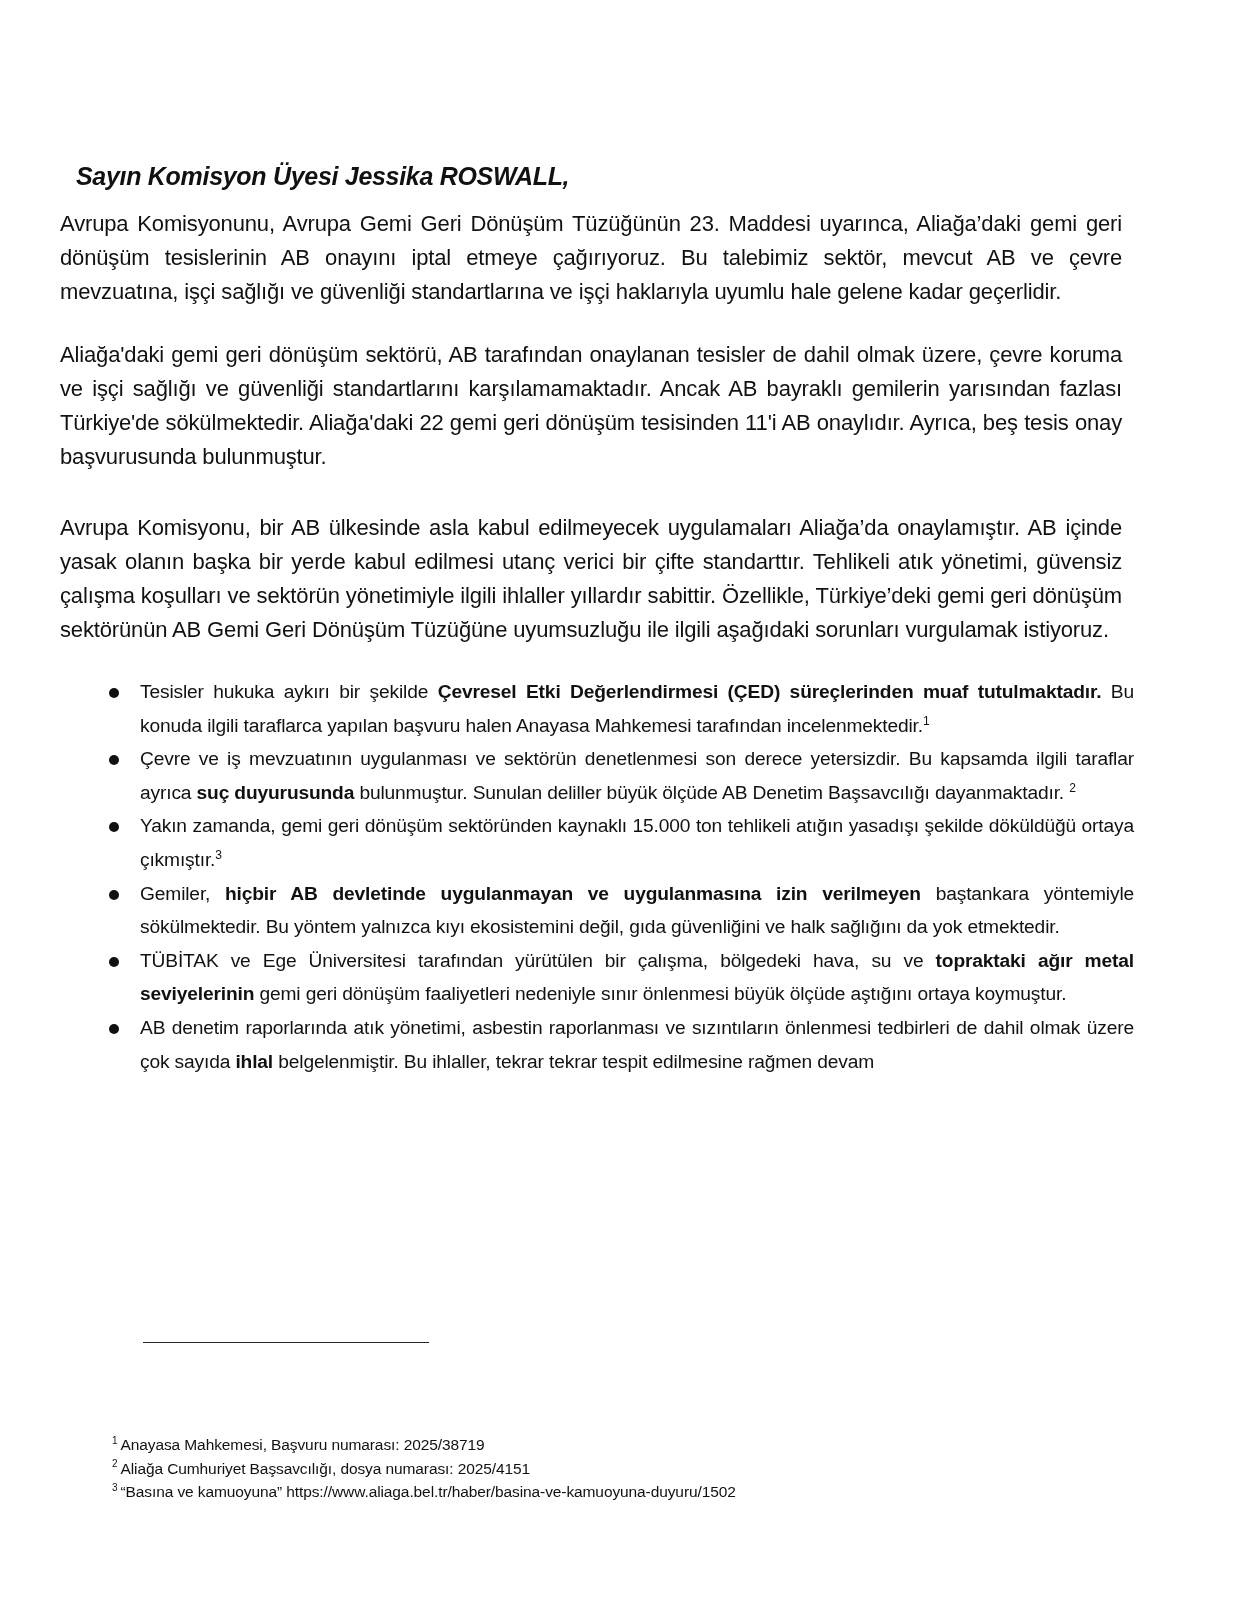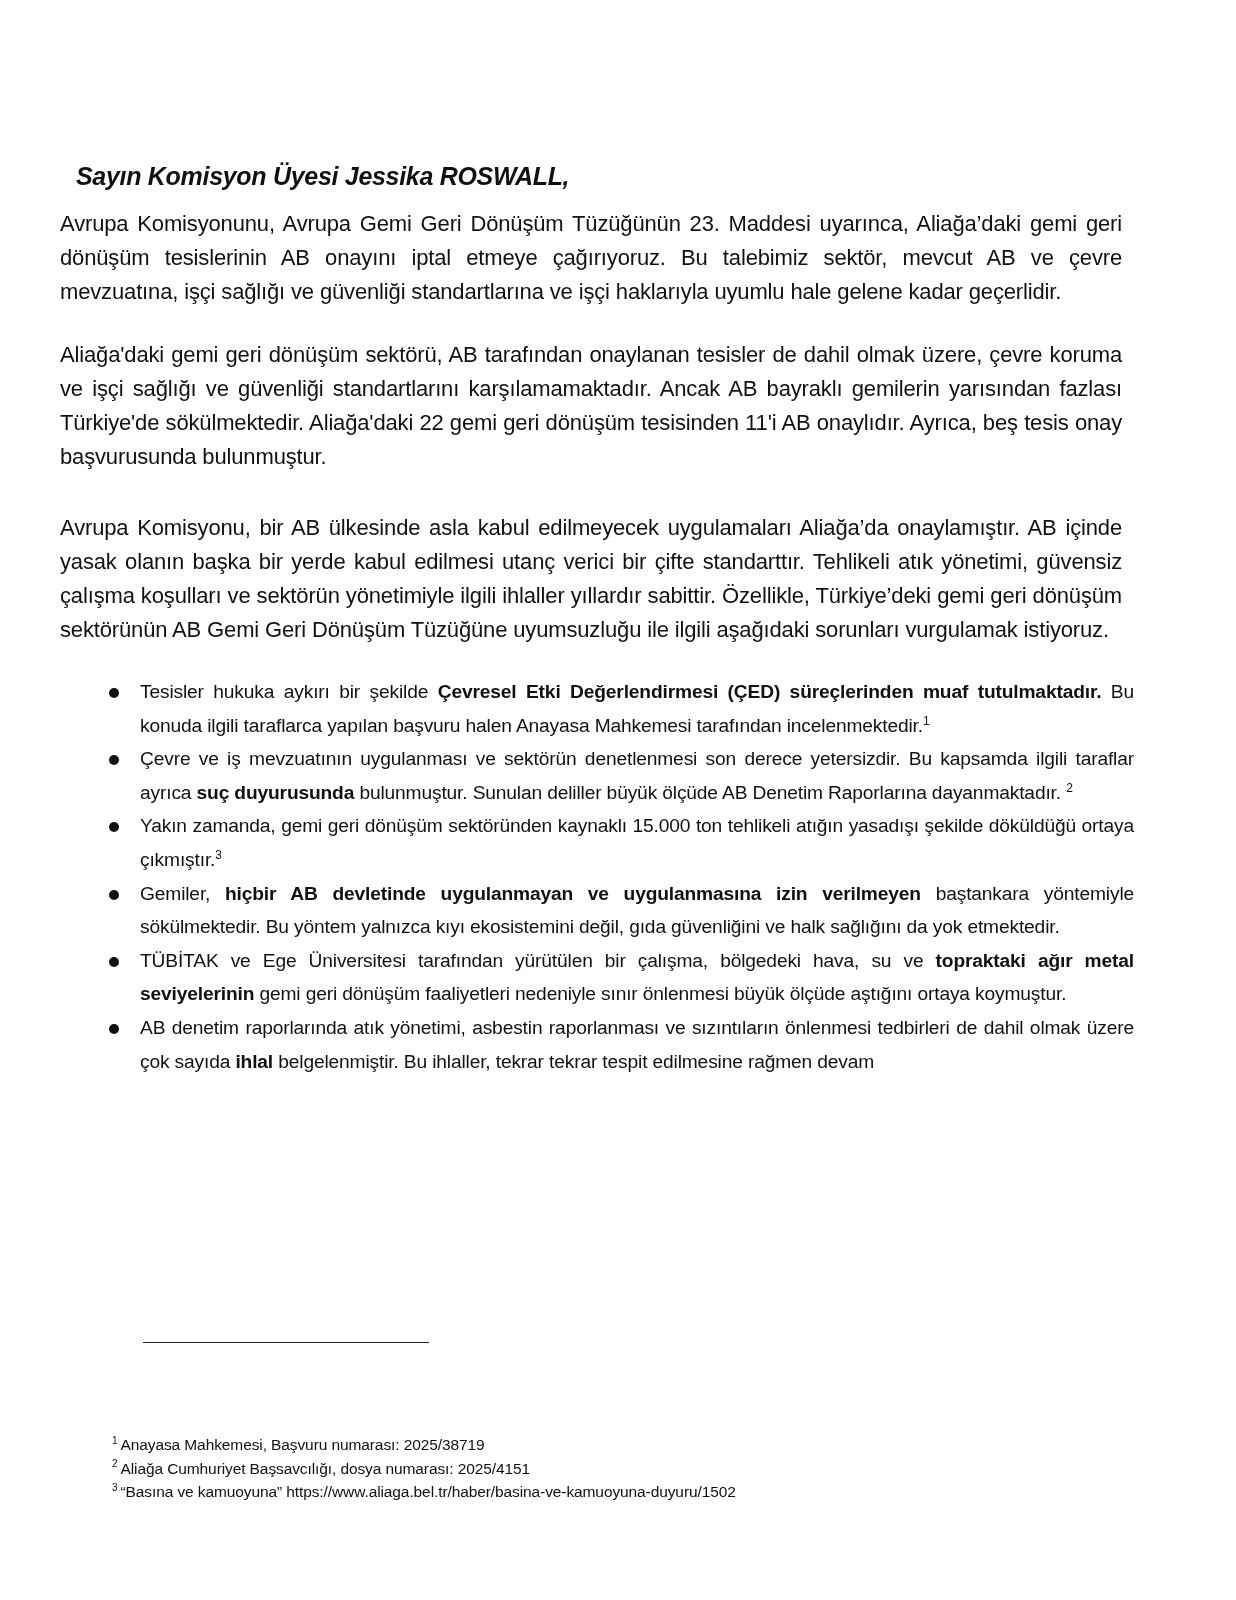--- a/index.html
+++ b/index.html
@@ -29,21 +29,21 @@
   <p class="para p2">Aliağa'daki gemi geri dönüşüm sektörü, AB tarafından onaylanan tesisler de dahil olmak üzere, çevre koruma ve işçi sağlığı ve güvenliği standartlarını karşılamamaktadır. Ancak AB bayraklı gemilerin yarısından fazlası Türkiye'de sökülmektedir. Aliağa'daki 22 gemi geri dönüşüm tesisinden 11'i AB onaylıdır. Ayrıca, beş tesis onay başvurusunda bulunmuştur.</p>
   <p class="para p3">Avrupa Komisyonu, bir AB ülkesinde asla kabul edilmeyecek uygulamaları Aliağa’da onaylamıştır. AB içinde yasak olanın başka bir yerde kabul edilmesi utanç verici bir çifte standarttır. Tehlikeli atık yönetimi, güvensiz çalışma koşulları ve sektörün yönetimiyle ilgili ihlaller yıllardır sabittir. Özellikle, Türkiye’deki gemi geri dönüşüm sektörünün AB Gemi Geri Dönüşüm Tüzüğüne uyumsuzluğu ile ilgili aşağıdaki sorunları vurgulamak istiyoruz.</p>
 
   <ul class="bullets">
     <li class="bullet">
       <span class="bullet-dot"></span>
       <span>Tesisler hukuka aykırı bir şekilde </span><b>Çevresel Etki Değerlendirmesi (ÇED) süreçlerinden muaf tutulmaktadır.</b><span> Bu konuda ilgili taraflarca yapılan başvuru halen Anayasa Mahkemesi tarafından incelenmektedir.</span><sup>1</sup>
     </li>
     <li class="bullet">
       <span class="bullet-dot"></span>
-      <span>Çevre ve iş mevzuatının uygulanması ve sektörün denetlenmesi son derece yetersizdir. Bu kapsamda ilgili taraflar ayrıca </span><b>suç duyurusunda</b><span> bulunmuştur. Sunulan deliller büyük ölçüde AB Denetim Raporlarına dayanmaktadır. </span><sup>2</sup>
+      <span>Çevre ve iş mevzuatının uygulanması ve sektörün denetlenmesi son derece yetersizdir. Bu kapsamda ilgili taraflar ayrıca </span><b>suç duyurusunda</b><span> bulunmuştur. Sunulan deliller büyük ölçüde AB Denetim Başsavcılığı dayanmaktadır. </span><sup>2</sup>
     </li>
     <li class="bullet">
       <span class="bullet-dot"></span>
       <span>Yakın zamanda, gemi geri dönüşüm sektöründen kaynaklı 15.000 ton tehlikeli atığın yasadışı şekilde döküldüğü ortaya çıkmıştır.</span><sup>3</sup>
     </li>
     <li class="bullet">
       <span class="bullet-dot"></span>
       <span>Gemiler, </span><b>hiçbir AB devletinde uygulanmayan ve uygulanmasına izin verilmeyen</b><span> baştankara yöntemiyle sökülmektedir. Bu yöntem yalnızca kıyı ekosistemini değil, gıda güvenliğini ve halk sağlığını da yok etmektedir.</span>
     </li>
     <li class="bullet">

